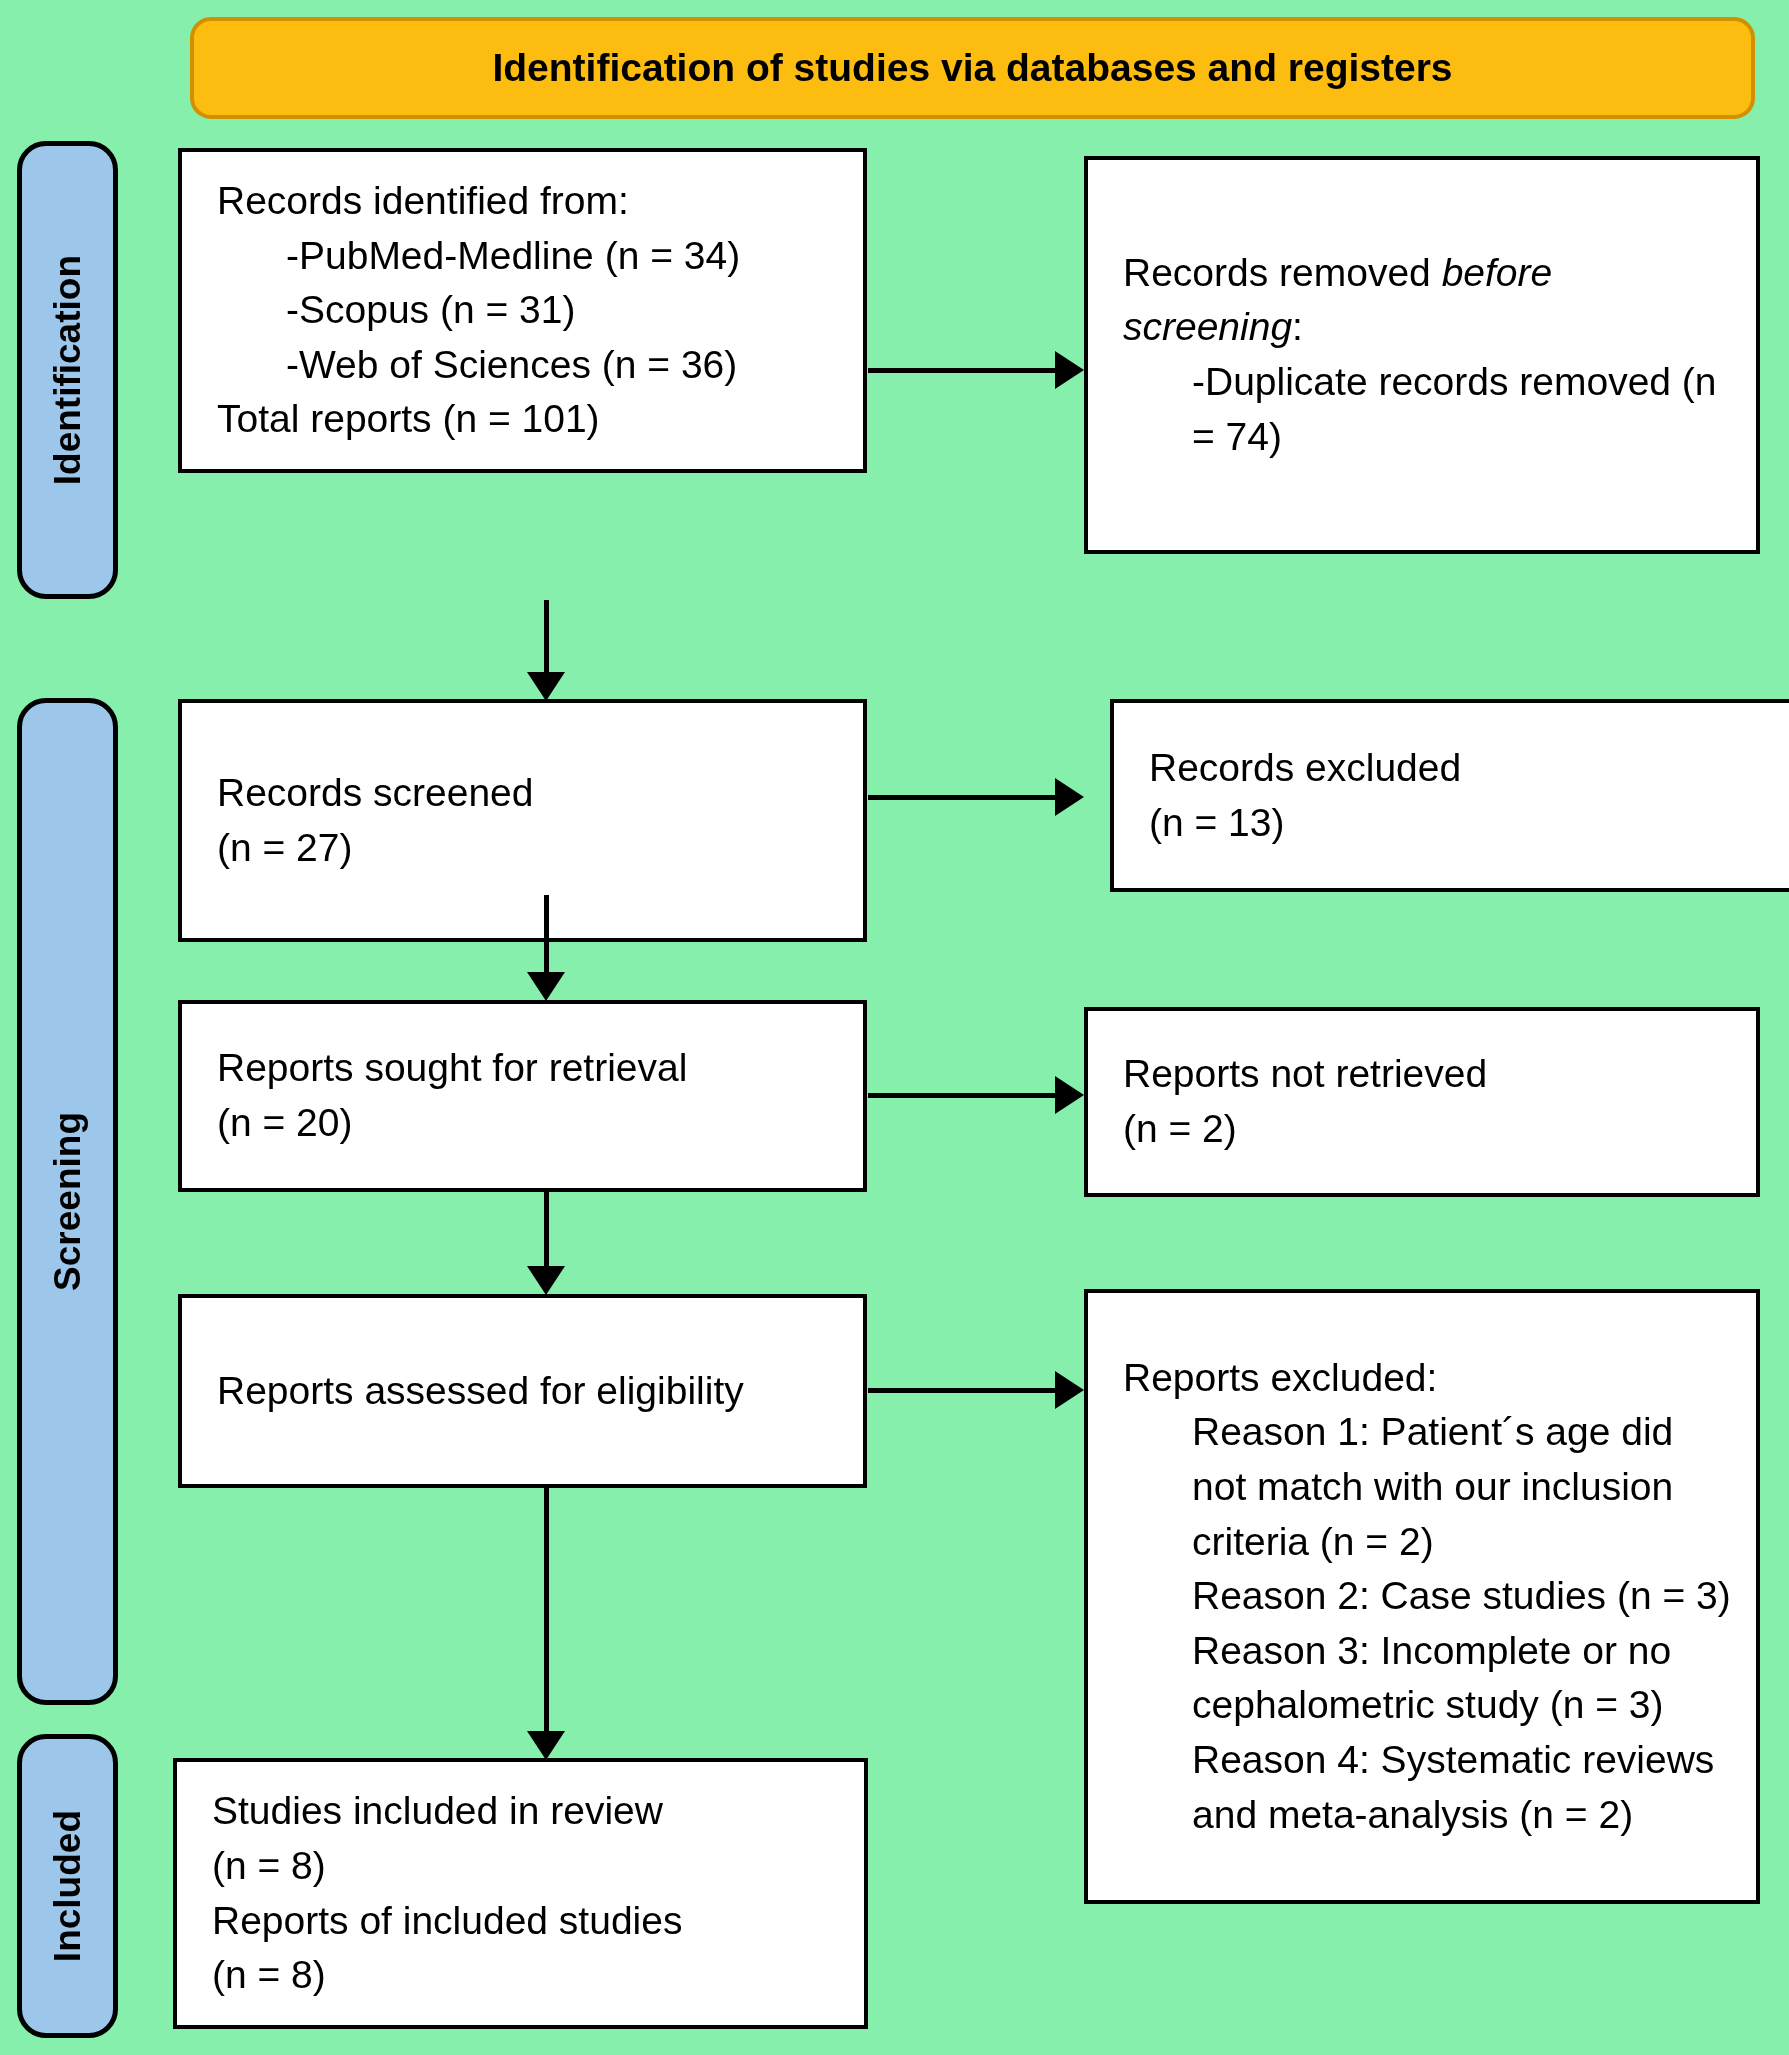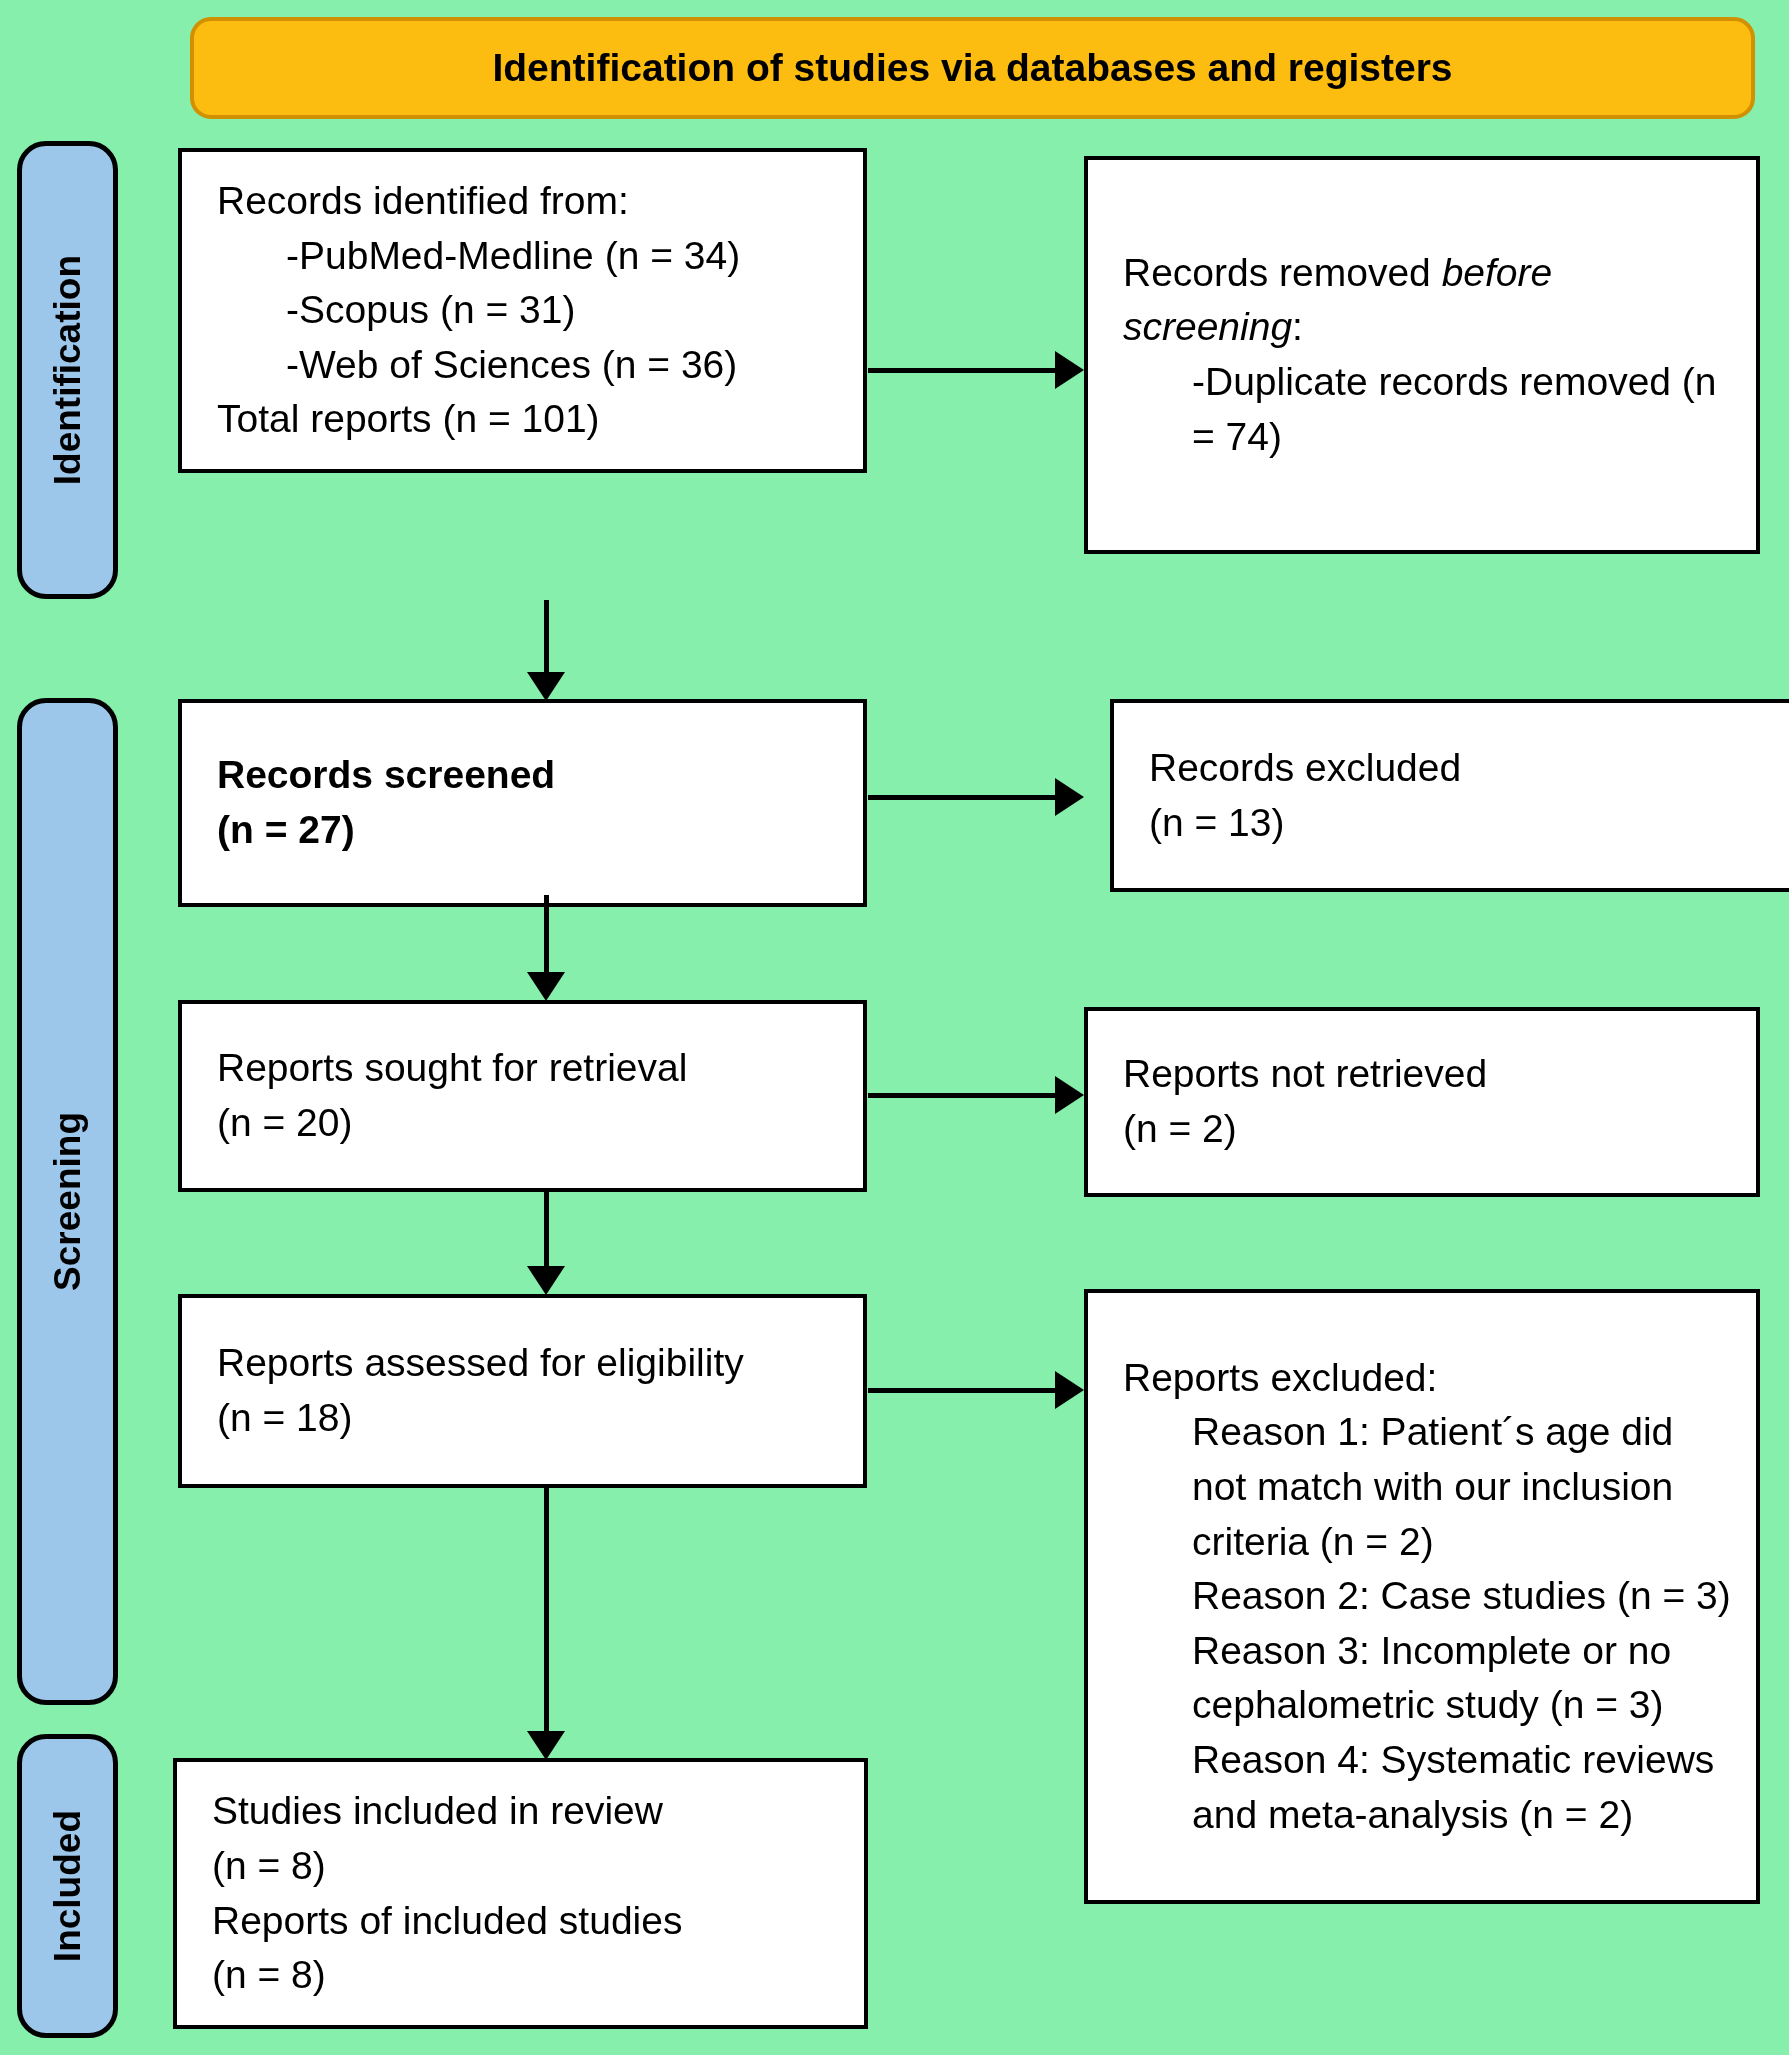--- a/index.html
+++ b/index.html
@@ -32,21 +32,21 @@
   .box{
     position:absolute;box-sizing:border-box;background:#fff;
     border:4.6px solid var(--box-border,#000);
     display:flex;flex-direction:column;justify-content:center;
     padding:5.8px 23px 5.8px 35px;font-size:39px;line-height:1.4;
   }
   .box .indent{padding-left:69px;}
   .it{font-style:italic;}
   #box-records-identified{left:178px;top:148px;width:689px;height:325px;}
   #box-records-removed{left:1084px;top:156px;width:676px;height:398px;}
-  #box-records-screened{left:178px;top:699px;width:689px;height:208px;font-weight:bold;}
+  #box-records-screened{left:178px;top:699px;width:689px;height:243px;}
   #box-records-excluded{left:1084px;top:699px;width:756px;height:193px;margin-left:26px;}
   #box-reports-sought{left:178px;top:1000px;width:689px;height:192px;}
   #box-reports-not-retrieved{left:1084px;top:1007px;width:676px;height:190px;}
   #box-reports-assessed{left:178px;top:1294px;width:689px;height:194px;}
   #box-reports-excluded{left:1084px;top:1289px;width:676px;height:615px;}
   #box-studies-included{left:173px;top:1758px;width:695px;height:271px;}
   
   .vline{position:absolute;width:5.2px;background:#000;}
   .vhead{position:absolute;width:0;height:0;
     border-left:19.6px solid transparent;border-right:19.6px solid transparent;
@@ -101,21 +101,20 @@
     <div>Reports sought for retrieval</div>
     <div>(n = 20)</div>
   </div>
   <div class="box" id="box-reports-not-retrieved">
     <div>Reports not retrieved</div>
     <div>(n = 2)</div>
   </div>
 
   <div class="box" id="box-reports-assessed">
     <div>Reports assessed for eligibility</div>
-    <div>(n = 18)</div>
   </div>
   <div class="box" id="box-reports-excluded">
     <div>Reports excluded:</div>
     <div class="indent">Reason 1: Patient´s age did not match with our inclusion criteria (n = 2)</div>
     <div class="indent">Reason 2: Case studies (n = 3)</div>
     <div class="indent">Reason 3: Incomplete or no cephalometric study (n = 3)</div>
     <div class="indent">Reason 4: Systematic reviews and meta-analysis (n = 2)</div>
   </div>
 
   <div class="box" id="box-studies-included">

